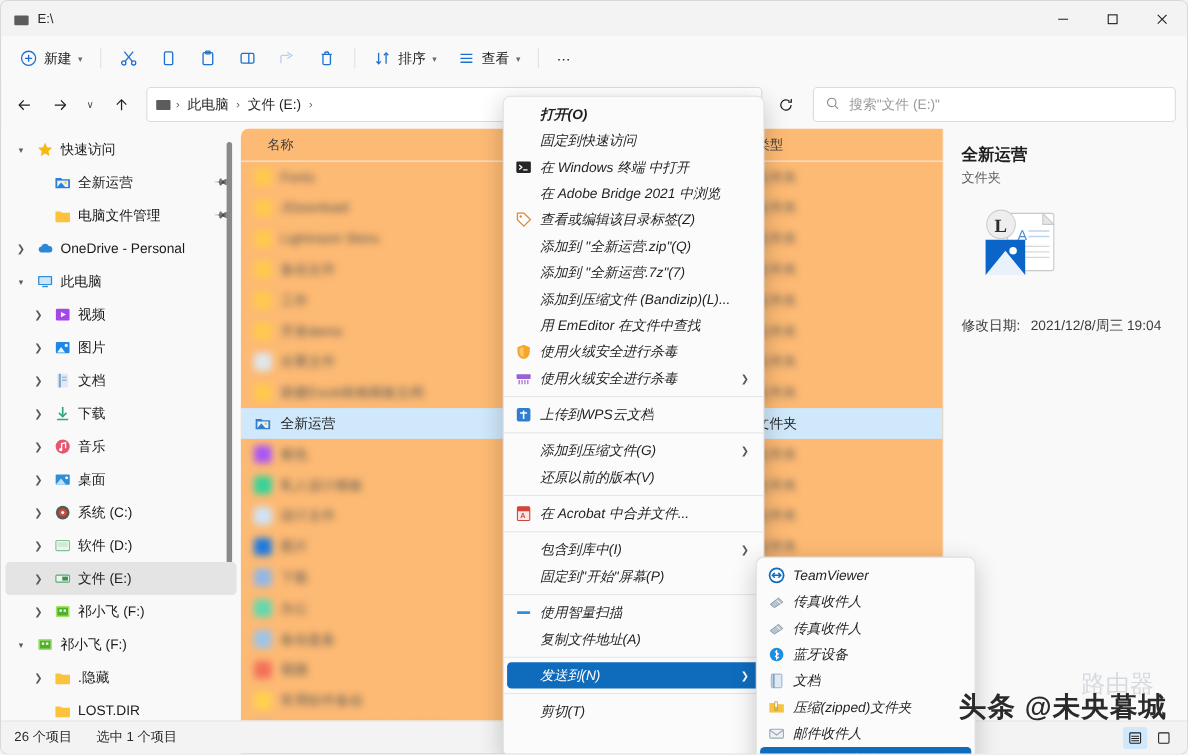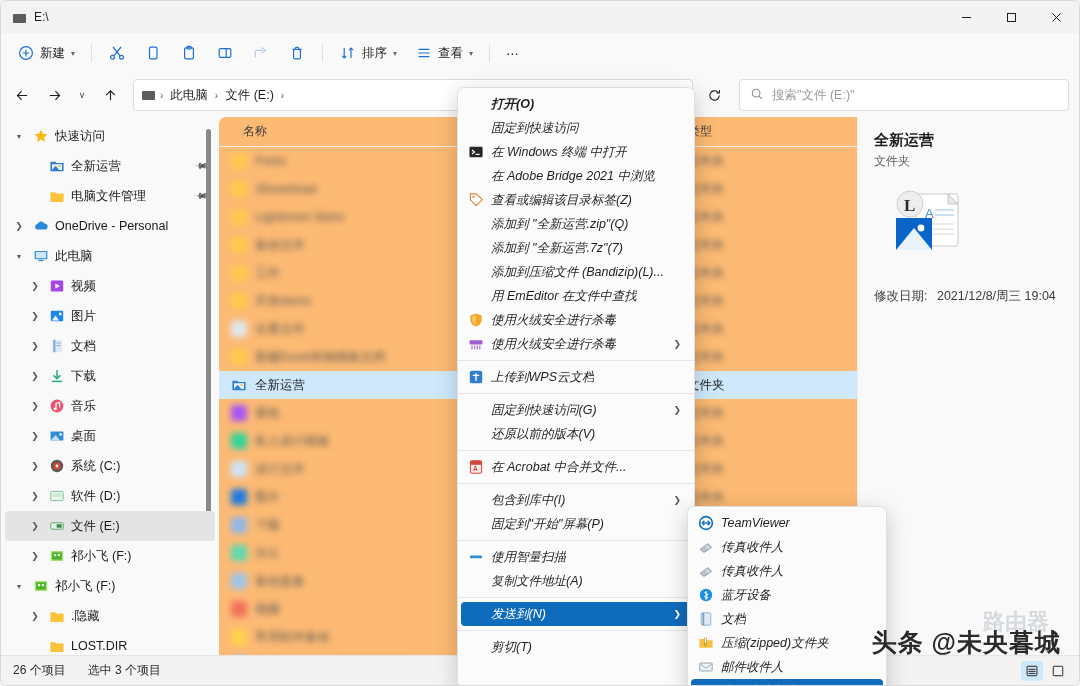--- a/index.html
+++ b/index.html
@@ -178,21 +178,21 @@
   #submenu  { left: 686px; top: 505px; width: 200px; }
 
   
   .watermark {
     position:absolute; right: 18px; bottom: 26px;
     font-size: 25px; font-weight: 700; color:#2a2a2a; letter-spacing: 1px;
     z-index: 60; white-space: nowrap;
   }
   .wm-ghost {
     position:absolute; right: 30px; bottom: 48px;
-    font-size: 22px; font-weight:700; color: rgba(150,160,175,.35);
+    font-size: 22px; font-weight:400; color: rgba(150,160,175,.35);
     z-index: 59; white-space: nowrap;
   }
   svg { overflow: visible; }
 </style>
 </head>
 <body>
 
 <div id="app">
 
   <div class="titlebar">
@@ -774,21 +774,21 @@
       </div>
       <div class="d-meta">
         <span>修改日期:</span>
         <span style="margin-left:6px;">2021/12/8/周三 19:04</span>
       </div>
     </div>
   </div>
 
   <div class="statusbar">
     <span>26 个项目</span>
-    <span>选中 3 个项目</span>
+    <span>选中 1 个项目</span>
     <span class="status-right">
       <span class="viewbtn active">
         <svg width="14" height="14" viewBox="0 0 16 16" stroke="#1f1f1f" stroke-width="1.1" fill="none">
           <rect x="2.4" y="2.6" width="11.2" height="10.8" rx="1"></rect>
           <line x1="4" y1="6" x2="12" y2="6"></line>
             <line x1="4" y1="8.4" x2="12" y2="8.4"></line>
             <line x1="4" y1="10.8" x2="12" y2="10.8"></line>
         </svg>
       </span>
       <span class="viewbtn">
@@ -875,21 +875,21 @@
           <svg width="16" height="16" viewBox="0 0 16 16">
             <rect x="1.8" y="1.8" width="12.4" height="12.4" rx="2" fill="#2f7fd1"></rect>
             <path d="M8 4.2 L8 11.8 M4.8 6.4 h6.4" stroke="#fff" stroke-width="1.4"></path>
           </svg>
         </span>
         <span class="mi-txt">上传到WPS云文档</span>
       </div>
       <div class="msep"></div>
       <div class="mi">
         <span class="mi-ico"></span>
-        <span class="mi-txt">固定到快速访问(G)</span>
+        <span class="mi-txt">添加到压缩文件(G)</span>
         <span class="mi-arrow">❯</span>
       </div>
       <div class="mi">
         <span class="mi-ico"></span>
         <span class="mi-txt">还原以前的版本(V)</span>
       </div>
       <div class="msep"></div>
       <div class="mi">
         <span class="mi-ico">
           <svg width="16" height="16" viewBox="0 0 16 16">

